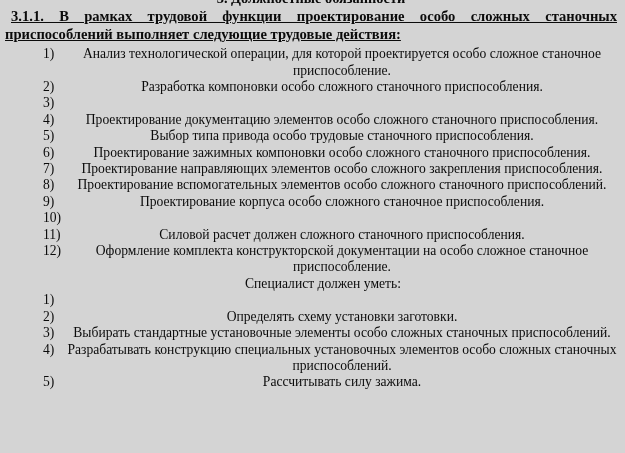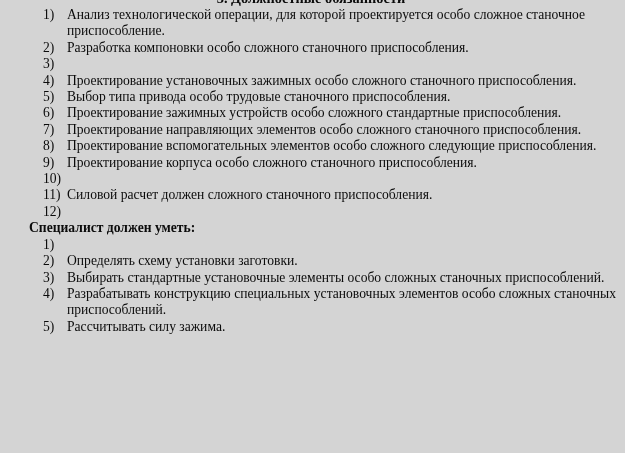--- a/index.html
+++ b/index.html
@@ -42,79 +42,83 @@
   ol.numlist li {
     display: flex;
     align-items: flex-start;
   }
   ol.numlist .num {
     flex: 0 0 24px;
     margin-left: 38px;
   }
   ol.numlist .txt {
     flex: 1 1 auto;
+    text-align: center;
   }
   .skills-heading {
-    font-weight: bold;
+    font-weight: normal;
     padding-left: 24px;
+    text-align: center;
   }
 </style>
 </head>
 <body>
 
 <div class="doc">
 
   <div class="section-title">3. Должностные обязанности</div>
 
+  <p class="intro">3.1.1. В рамках трудовой функции проектирование особо сложных станочных приспособлений выполняет следующие трудовые действия:</p>
 
   <ol class="numlist">
       <li>
         <span class="num">1)</span>
         <span class="txt">Анализ технологической операции, для которой проектируется особо сложное станочное приспособление.</span>
       </li>
       <li>
         <span class="num">2)</span>
         <span class="txt">Разработка компоновки особо сложного станочного приспособления.</span>
       </li>
       <li>
         <span class="num">3)</span>
       </li>
       <li>
         <span class="num">4)</span>
-        <span class="txt">Проектирование установочных зажимных особо сложного станочного приспособления.</span>
+        <span class="txt">Проектирование документацию элементов особо сложного станочного приспособления.</span>
       </li>
       <li>
         <span class="num">5)</span>
         <span class="txt">Выбор типа привода особо трудовые станочного приспособления.</span>
       </li>
       <li>
         <span class="num">6)</span>
-        <span class="txt">Проектирование зажимных устройств особо сложного стандартные приспособления.</span>
+        <span class="txt">Проектирование зажимных компоновки особо сложного станочного приспособления.</span>
       </li>
       <li>
         <span class="num">7)</span>
-        <span class="txt">Проектирование направляющих элементов особо сложного станочного приспособления.</span>
+        <span class="txt">Проектирование направляющих элементов особо сложного закрепления приспособления.</span>
       </li>
       <li>
         <span class="num">8)</span>
-        <span class="txt">Проектирование вспомогательных элементов особо сложного следующие приспособления.</span>
+        <span class="txt">Проектирование вспомогательных элементов особо сложного станочного приспособлений.</span>
       </li>
       <li>
         <span class="num">9)</span>
-        <span class="txt">Проектирование корпуса особо сложного станочного приспособления.</span>
+        <span class="txt">Проектирование корпуса особо сложного станочное приспособления.</span>
       </li>
       <li>
         <span class="num">10)</span>
       </li>
       <li>
         <span class="num">11)</span>
         <span class="txt">Силовой расчет должен сложного станочного приспособления.</span>
       </li>
       <li>
         <span class="num">12)</span>
+        <span class="txt">Оформление комплекта конструкторской документации на особо сложное станочное приспособление.</span>
       </li>
     </ol>
 
   <div class="skills-heading">Специалист должен уметь:</div>
 
   <ol class="numlist">
       <li>
         <span class="num">1)</span>
       </li>
       <li>

